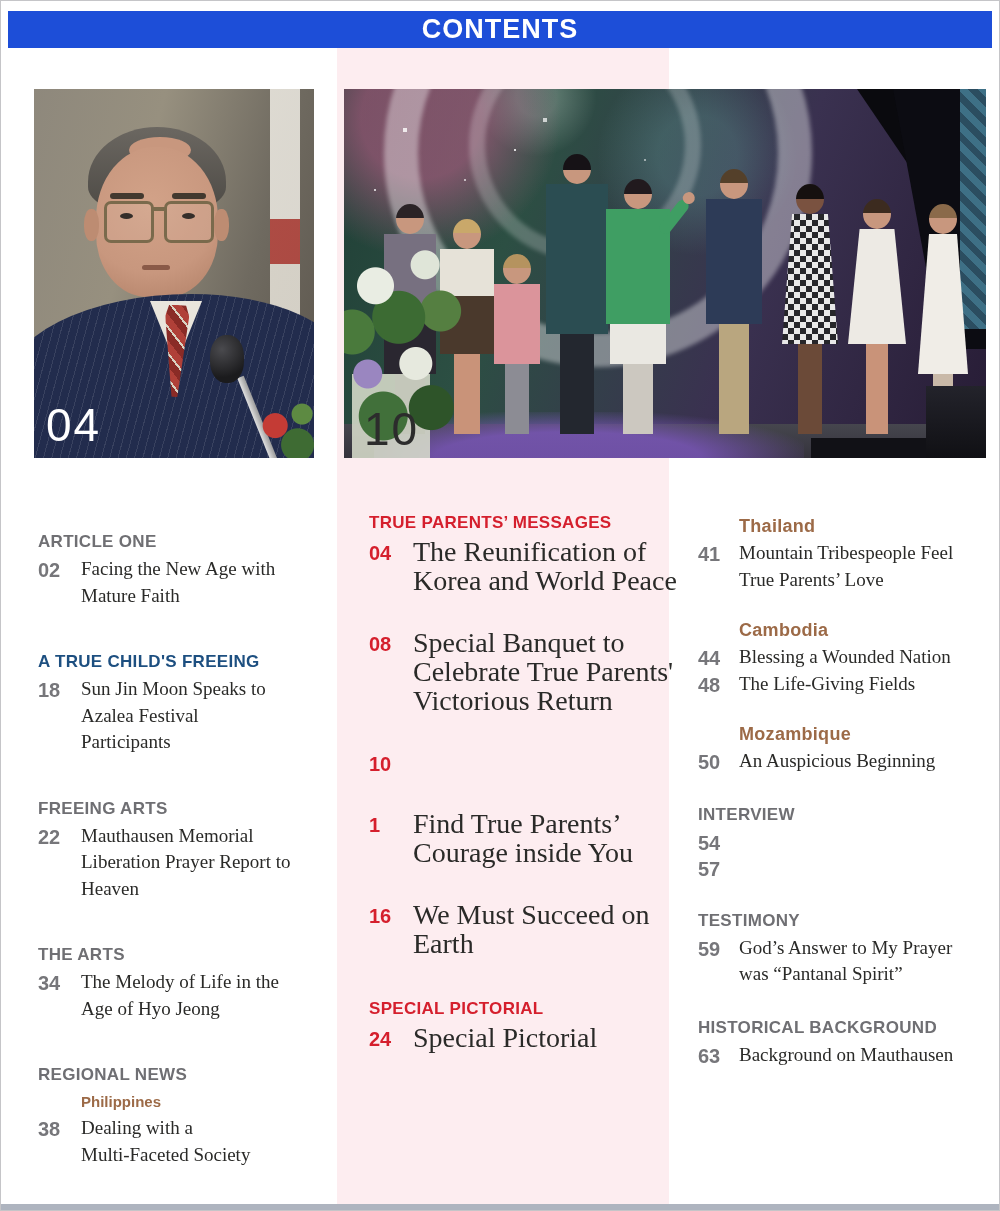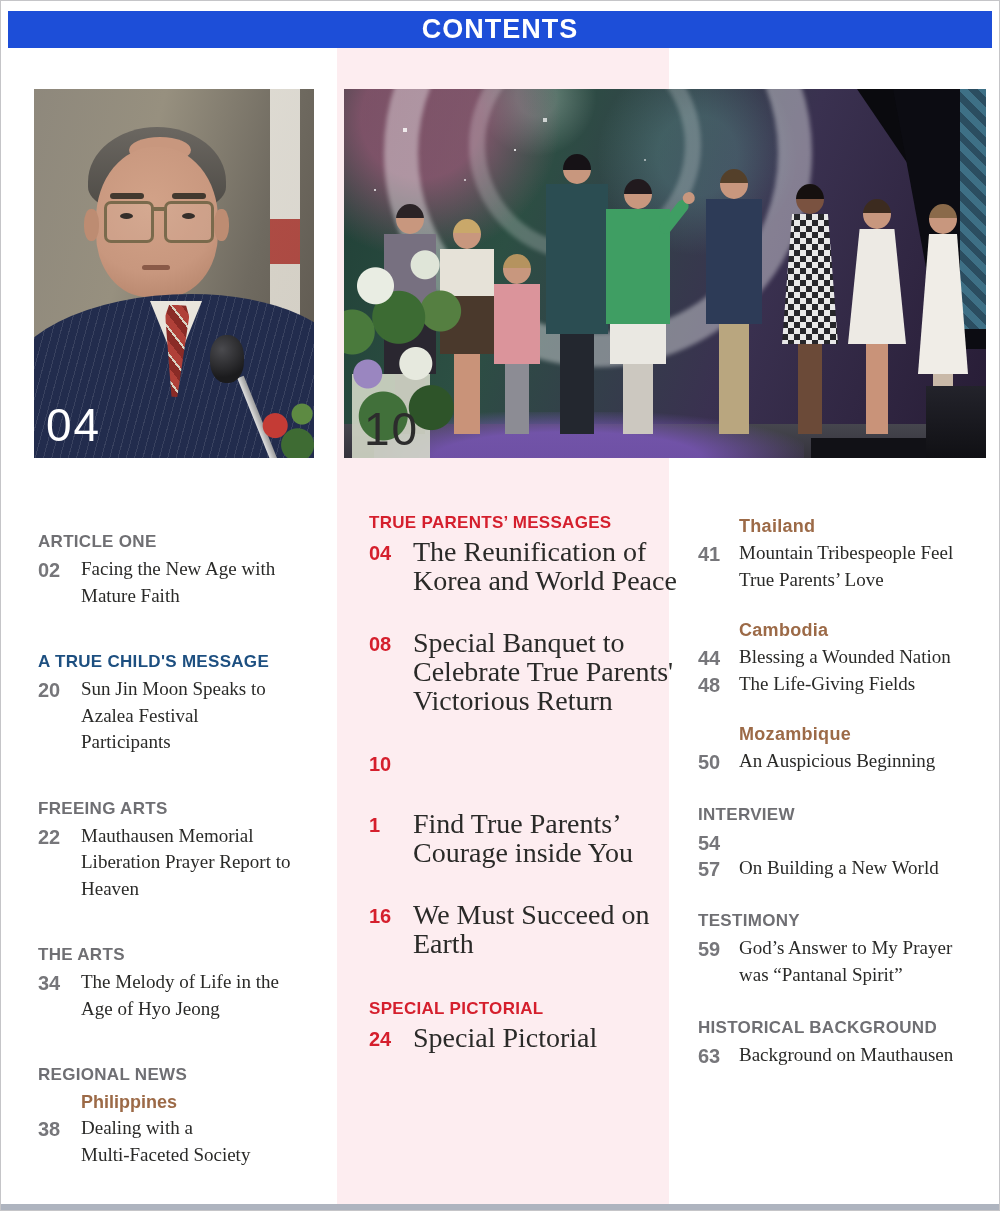--- a/index.html
+++ b/index.html
@@ -77,21 +77,21 @@
   .section{margin:0;}
   .col-left .section{margin-bottom:42px;}
   .col-right .section{margin-bottom:26px;}
   .col-right .section.major{margin-top:29px;}
   .col-middle .section + .section{margin-top:40px;}
   .sec-header{font-size:17px;font-weight:bold;letter-spacing:.3px;margin-bottom:3px;line-height:22px;}
   .h-gray{color:#6f6f73;}
   .h-navy{color:#1d4f80;}
   .h-red{color:#d51f2d;}
   .h-brown{color:#9c6a47;font-size:18px;margin-left:41px;}
-  .col-left .sec-subheader{color:#9c6a47;font-size:18px;font-weight:bold;margin-left:43px;line-height:26px;}
+  .col-left .sec-subheader{color:#9c6a47;font-size:15px;font-weight:bold;margin-left:43px;line-height:26px;}
   .entry{display:flex;align-items:flex-start;}
   .num{flex:none;font-weight:bold;font-size:20px;color:#76767a;padding-top:3px;}
   .col-left .num{width:43px;}
   .col-right .num{width:41px;}
   .col-middle .num{width:44px;color:#d51f2d;padding-top:5px;}
   .title{font-family:"Liberation Serif",serif;color:#2a2a28;font-size:19px;line-height:26.5px;white-space:nowrap;}
   .col-middle .title{font-size:28px;line-height:29px;}
   .col-middle .entry{margin-bottom:33px;}
 </style>
 </head>
@@ -196,23 +196,23 @@
 
   <div class="col col-left">
       <div class="section">
         <div class="sec-header h-gray">ARTICLE ONE</div>
         <div class="entry">
           <span class="num">02</span>
           <span class="title">Facing the New Age with<br>Mature Faith</span>
         </div>
       </div>
       <div class="section">
-        <div class="sec-header h-navy">A TRUE CHILD'S MESSAGE</div>
-        <div class="entry">
-          <span class="num">20</span>
+        <div class="sec-header h-navy">A TRUE CHILD'S FREEING</div>
+        <div class="entry">
+          <span class="num">18</span>
           <span class="title">Sun Jin Moon Speaks to<br>Azalea Festival<br>Participants</span>
         </div>
       </div>
       <div class="section">
         <div class="sec-header h-gray">FREEING ARTS</div>
         <div class="entry">
           <span class="num">22</span>
           <span class="title">Mauthausen Memorial<br>Liberation Prayer Report to<br>Heaven</span>
         </div>
       </div>
@@ -289,21 +289,20 @@
           <span class="title">An Auspicious Beginning</span>
         </div>
       </div>
       <div class="section major">
         <div class="sec-header h-gray">INTERVIEW</div>
         <div class="entry">
           <span class="num">54</span>
         </div>
         <div class="entry">
           <span class="num">57</span>
-          <span class="title">On Building a New World</span>
         </div>
       </div>
       <div class="section major">
         <div class="sec-header h-gray">TESTIMONY</div>
         <div class="entry">
           <span class="num">59</span>
           <span class="title">God’s Answer to My Prayer<br>was “Pantanal Spirit”</span>
         </div>
       </div>
       <div class="section major">

